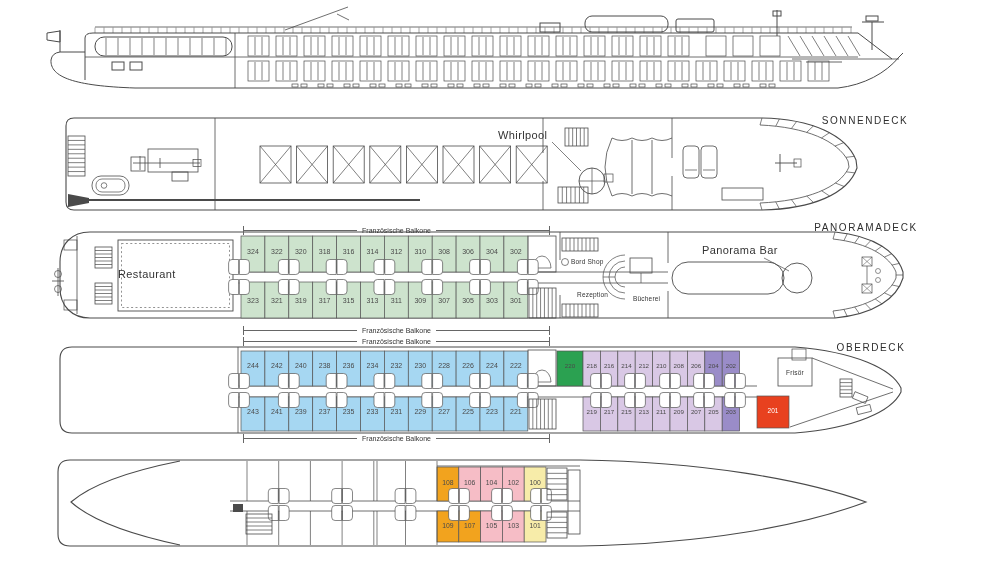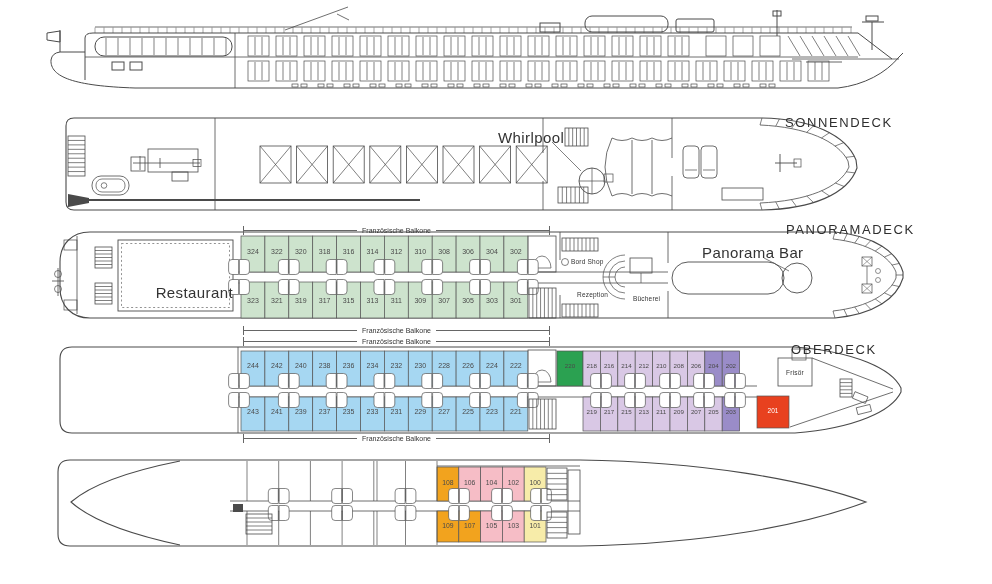--- a/index.html
+++ b/index.html
@@ -1,22 +1,22 @@
 <!DOCTYPE html>
 <html><head>
 <meta charset="utf-8">
 <style>
   html,body{margin:0;padding:0;background:#fff}
   .stage{position:relative;width:992px;height:584px;background:#fff;overflow:hidden;
          font-family:"Liberation Sans",sans-serif;}
   svg{position:absolute;left:0;top:0}
-  .deck-label{position:absolute;font-size:13px;letter-spacing:1.6px;color:#2e2e2e;
-              width:160px;text-align:left;white-space:nowrap}
+  .deck-label{position:absolute;font-size:10px;letter-spacing:1.6px;color:#2e2e2e;
+              width:160px;text-align:center;white-space:nowrap}
   .room-label{position:absolute;color:#333;white-space:nowrap}
-  .lg{font-size:15px;letter-spacing:.4px}
+  .lg{font-size:11px;letter-spacing:.4px}
   .sm{font-size:6.5px;letter-spacing:.2px}
   .balkone{position:absolute;display:flex;align-items:center;height:9px}
   .balkone::before,.balkone::after{content:"";width:1px;height:9px;background:#666}
   .balkone i{flex:1;height:0;border-top:1px solid #666}
   .balkone span{font-size:7px;color:#333;padding:0 5px;white-space:nowrap;line-height:9px}
 </style>
 </head>
 <body>
 
 <div class="stage">
@@ -931,21 +931,21 @@
           <line x1="437" y1="461" x2="437" y2="501" stroke-width="0.7"></line>
           <line x1="437" y1="511" x2="437" y2="545" stroke-width="0.7"></line>
         </g>
   </g>
 </svg>
 
 <div class="deck-label" style="top:115px;right:47px">SONNENDECK</div>
 <div class="deck-label" style="top:222px;right:46px">PANORAMADECK</div>
 <div class="deck-label" style="top:342px;right:41px">OBERDECK</div>
 
-<div class="room-label lg" style="left:118px;top:284px;width:115px;text-align:right">Restaurant</div>
+<div class="room-label lg" style="left:118px;top:268px;width:115px;text-align:left">Restaurant</div>
 <div class="room-label lg" style="left:498px;top:129px">Whirlpool</div>
 <div class="room-label lg" style="left:702px;top:244px">Panorama Bar</div>
 <div class="room-label sm" style="left:571px;top:258px">Bord Shop</div>
 <div class="room-label sm" style="left:577px;top:291px">Rezeption</div>
 <div class="room-label sm" style="left:633px;top:295px">Bücherei</div>
 <div class="room-label sm" style="left:779px;top:369px;width:32px;text-align:center">Frisör</div>
 
 <div class="balkone" style="left:243px;top:226px;width:307px">
       <i></i>
       <span>Französische Balkone</span>

